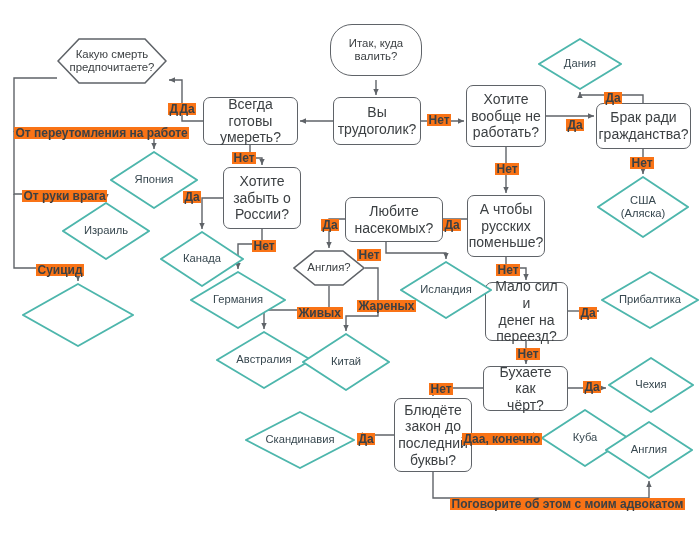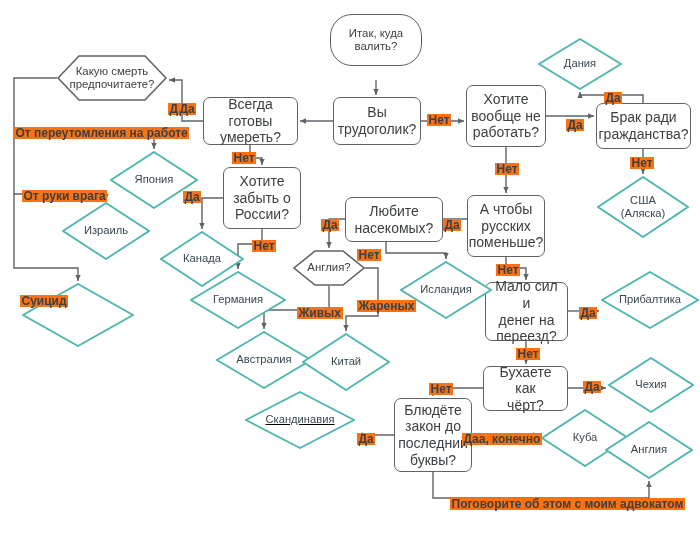--- a/index.html
+++ b/index.html
@@ -86,33 +86,33 @@
     <path d="M526,341 L526,364"></path>
     <path d="M568,388 L606,388"></path>
     <path d="M483,388 L433,388 L433,396"></path>
     <path d="M394,435 L357,435"></path>
     <path d="M472,435 L539,435"></path>
     <path d="M433,472 L433,498 L649,498 L649,481"></path>
   </g>
 </svg>
 
 <div id="nodes">
-    <div class="node stadium" style="left: 330px; top: 14px; width: 92px; height: 52px;">
+    <div class="node stadium" style="left: 330px; top: 24px; width: 92px; height: 52px;">
       <span class="txt">Итак, куда
 валить?</span>
     </div>
     <div class="node rect" style="left: 333px; top: 97px; width: 88px; height: 48px;">
       <span class="txt">Вы
 трудоголик?</span>
     </div>
     <div class="node rect" style="left: 203px; top: 97px; width: 95px; height: 48px;">
       <span class="txt">Всегда готовы
 умереть?</span>
     </div>
-    <div class="node hex" style="left: 57px; top: 55px; width: 110px; height: 46px; justify-content: center;">
+    <div class="node hex" style="left: 57px; top: 38px; width: 110px; height: 46px; justify-content: center;">
       <svg class="shape" viewBox="0 0 110 46" preserveAspectRatio="none">
         <path d="M22,1 L88,1 L109,23 L88,45 L22,45 L1,23 Z" stroke="#5f6368" stroke-width="1.6" fill="#ffffff"></path>
       </svg>
       <span class="txt">Какую смерть
 предпочитаете?</span>
     </div>
     <div class="node rect" style="left: 223px; top: 167px; width: 78px; height: 62px;">
       <span class="txt">Хотите
 забыть о
 России?</span>
@@ -233,35 +233,35 @@
         <path d="M44,1 L87,29 L44,57 L1,29 Z" stroke="#4db6ac" stroke-width="1.8" fill="#ffffff"></path>
       </svg>
       <span class="txt">Куба</span>
     </div>
     <div class="node dia" style="left: 605px; top: 421px; width: 88px; height: 58px;">
       <svg class="shape" viewBox="0 0 88 58" preserveAspectRatio="none">
         <path d="M44,1 L87,29 L44,57 L1,29 Z" stroke="#4db6ac" stroke-width="1.8" fill="#ffffff"></path>
       </svg>
       <span class="txt">Англия</span>
     </div>
-    <div class="node dia" style="left: 245px; top: 391px; width: 110px; height: 58px; text-decoration: underline;">
+    <div class="node dia" style="left: 245px; top: 411px; width: 110px; height: 58px;">
       <svg class="shape" viewBox="0 0 110 58" preserveAspectRatio="none">
         <path d="M55,1 L109,29 L55,57 L1,29 Z" stroke="#4db6ac" stroke-width="1.8" fill="#ffffff"></path>
       </svg>
       <span class="txt">Скандинавия</span>
     </div>
   </div>
 <div id="labels">
     <span class="elabel" style="left: 168px; top: 103px;">Да</span>
     <span class="elabel" style="left: 427px; top: 114px;">Нет</span>
     <span class="elabel" style="left: 178px; top: 103px;">Да</span>
     <span class="elabel" style="left: 232px; top: 152px;">Нет</span>
     <span class="elabel" style="left: 14px; top: 127px;">От переутомления на работе</span>
     <span class="elabel" style="left: 22px; top: 190px;">От руки врага</span>
-    <span class="elabel" style="left: 20px; top: 264px; margin-top: 31px;">Суицид</span>
+    <span class="elabel" style="left: 36px; top: 264px;">Суицид</span>
     <span class="elabel" style="left: 183px; top: 191px;">Да</span>
     <span class="elabel" style="left: 252px; top: 240px;">Нет</span>
     <span class="elabel" style="left: 321px; top: 219px;">Да</span>
     <span class="elabel" style="left: 357px; top: 249px;">Нет</span>
     <span class="elabel" style="left: 297px; top: 307px;">Живых</span>
     <span class="elabel" style="left: 357px; top: 300px;">Жареных</span>
     <span class="elabel" style="left: 566px; top: 119px;">Да</span>
     <span class="elabel" style="left: 495px; top: 163px;">Нет</span>
     <span class="elabel" style="left: 604px; top: 92px;">Да</span>
     <span class="elabel" style="left: 630px; top: 157px;">Нет</span>

